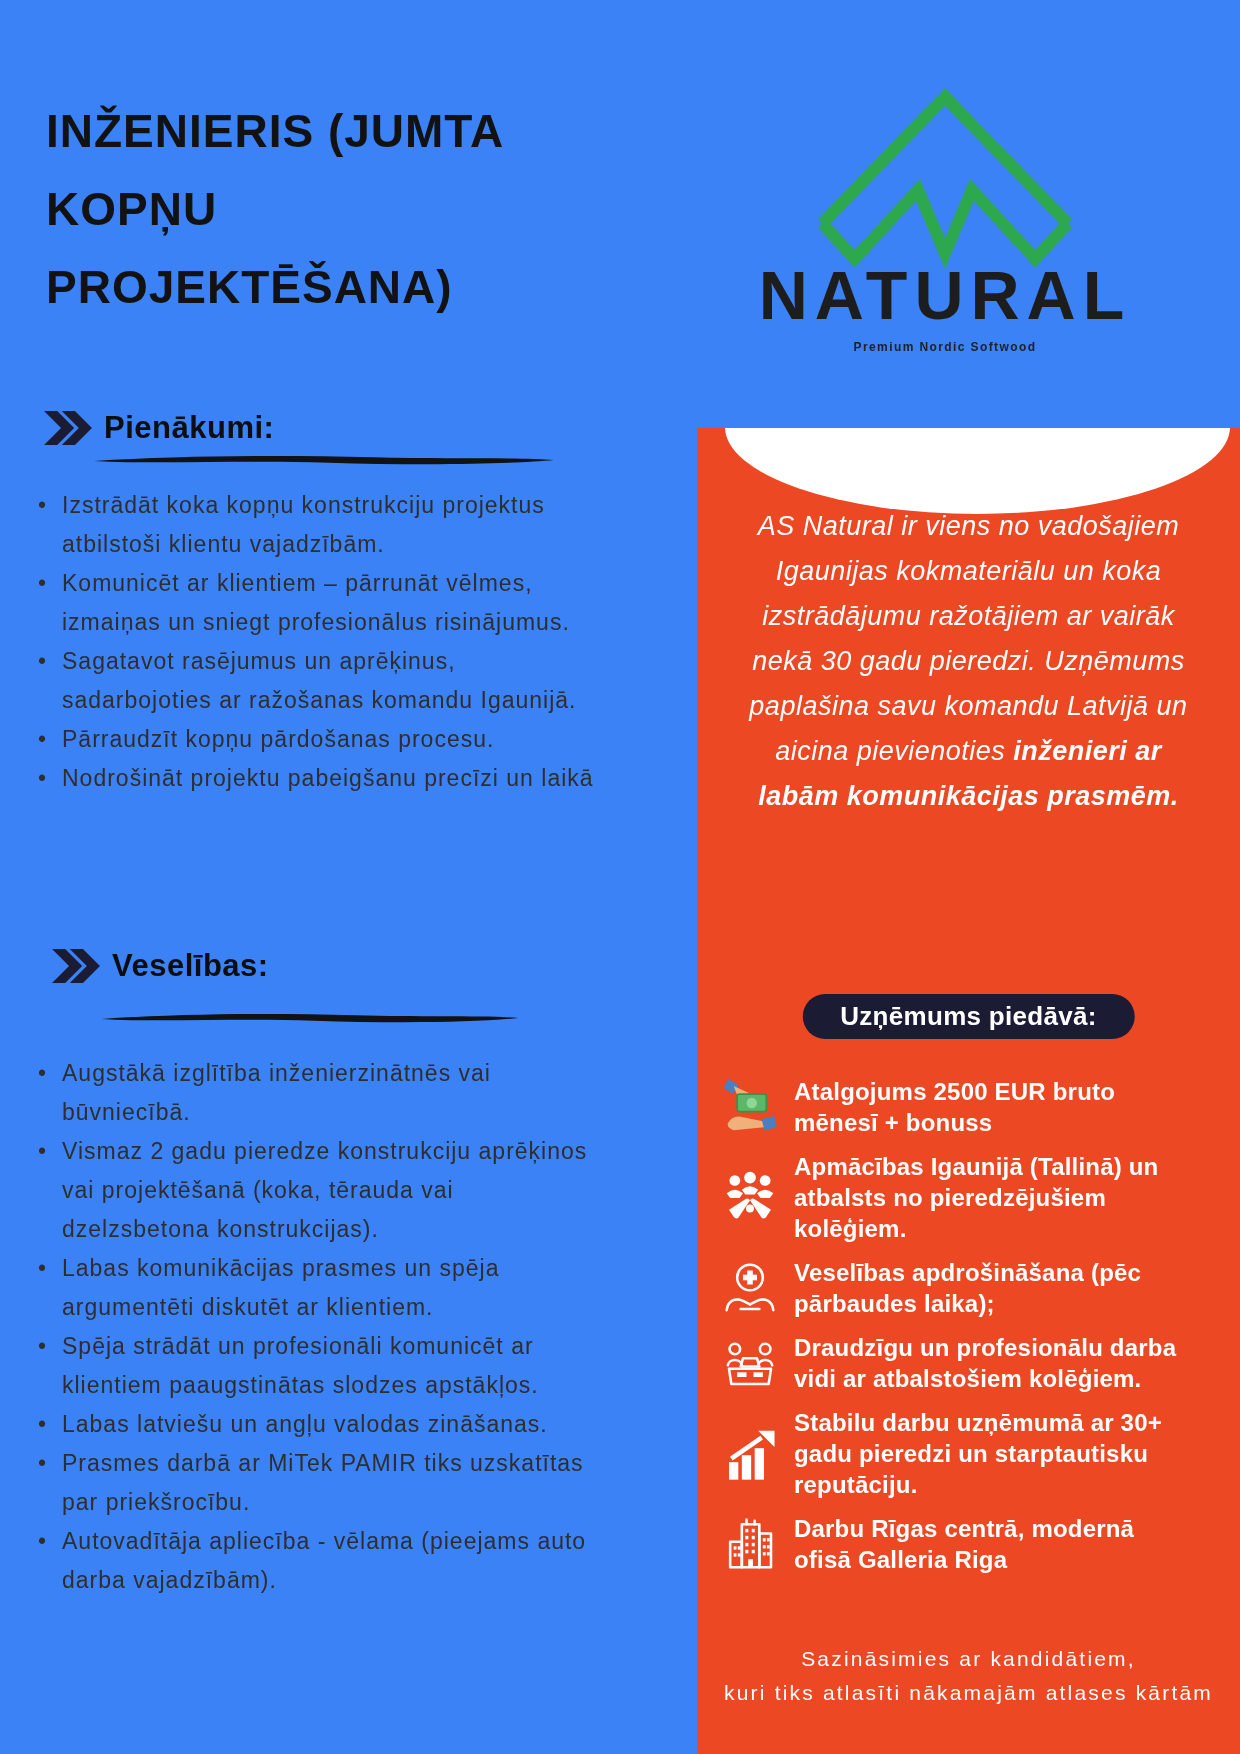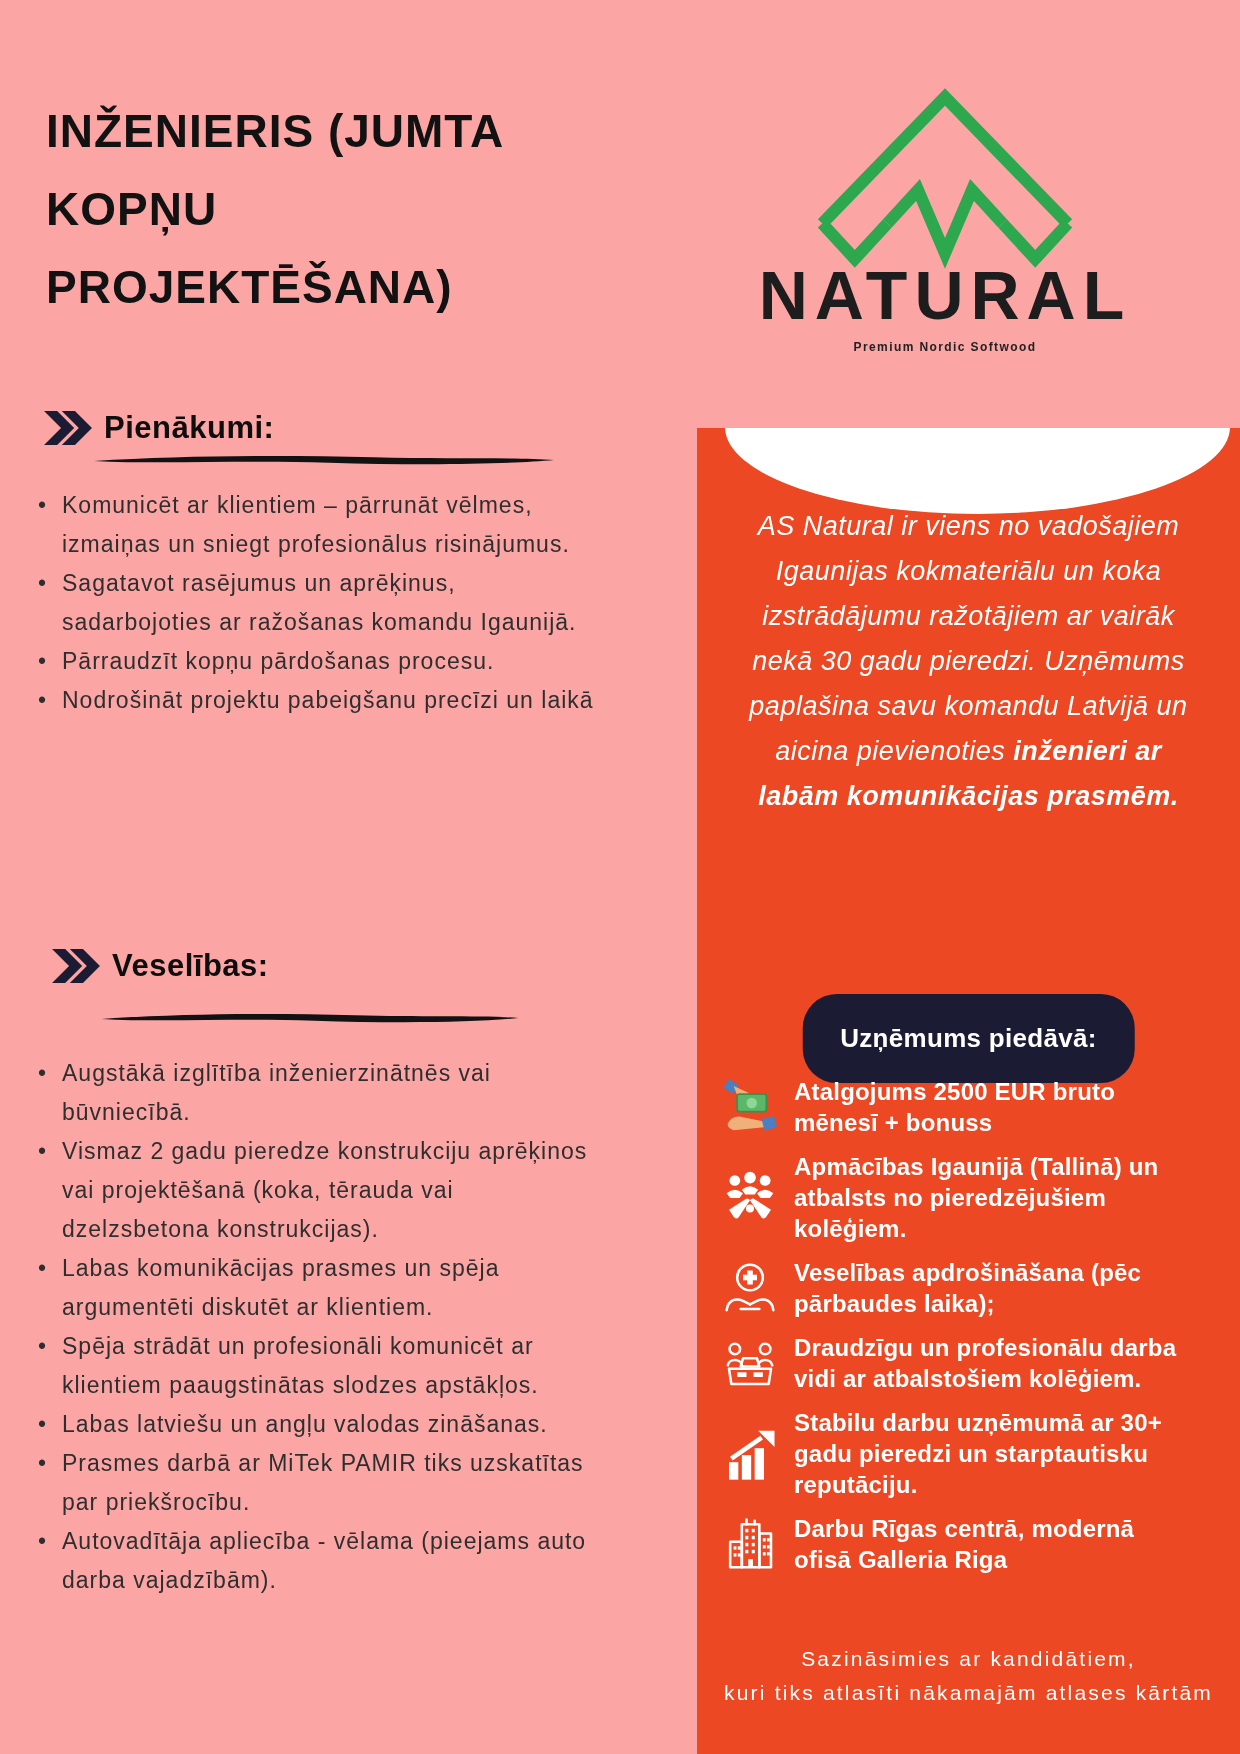--- a/index.html
+++ b/index.html
@@ -2,21 +2,21 @@
 <html lang="lv" style="--orange: #EB4823; --navy: #1B1B33; --green: #2DA84F; --ink: #161616; --body-text: #2E2E2E; --white: #FFFFFF;"><head>
 <meta charset="utf-8">
 <style>
   :root{
     --orange:#EB4823; --navy:#1B1B33; --green:#2DA84F;
     --ink:#161616; --body-text:#2E2E2E; --white:#FFFFFF;
   }
   *{margin:0;padding:0;box-sizing:border-box;}
   html,body{background:#888;}
   .page{
-    position:relative;width:1240px;height:1754px;background:#fca5a5;
+    position:relative;width:1240px;height:1754px;background:#3b82f6;
     margin:0 auto;overflow:hidden;
     font-family:"Liberation Sans","DejaVu Sans",sans-serif;color:var(--ink);
   }
   
   .title{
     position:absolute;left:46px;top:92px;width:485px;
     font-size:46px;font-weight:800;letter-spacing:1px;line-height:78px;color:#121212;
   }
   .sec-head{position:absolute;display:flex;align-items:center;gap:12px;}
   .sec-head.duties{left:44px;top:410px;}
@@ -45,21 +45,21 @@
     background:var(--orange);overflow:hidden;color:#fff;
   }
   .curve{position:absolute;left:28px;top:-88px;width:505px;height:174px;border-radius:50%;background:#fff;}
   .intro{
     position:absolute;top:76px;left:50%;transform:translateX(-50%);width:442px;
     text-align:center;font-size:27px;font-style:italic;line-height:45px;letter-spacing:.5px;
   }
   .intro strong{font-weight:700;}
   .pill{
     position:absolute;top:566px;left:50%;transform:translateX(-50%);
-    background:var(--navy);border-radius:34px;padding:29px 38px;
+    background:var(--navy);border-radius:34px;padding:7px 38px;
     font-size:26px;font-weight:700;letter-spacing:.3px;white-space:nowrap;
   }
   .benefits{position:absolute;top:648px;left:24px;width:478px;}
   .brow{display:flex;align-items:center;gap:15px;margin-bottom:13px;font-weight:bold;}
   .bicon{flex:0 0 58px;width:58px;display:flex;justify-content:center;align-items:center;}
   .bicon svg{width:56px;height:56px;}
   .brow p{font-size:24px;line-height:31px;letter-spacing:.2px;width:395px;}
   .pfooter{
     position:absolute;bottom:44px;left:0;right:0;text-align:center;
     font-size:21px;line-height:34px;letter-spacing:2.2px;font-weight:500;white-space:pre-line;
@@ -90,20 +90,21 @@
     <svg class="chev" viewBox="0 0 62 44">
       <polygon points="0,0 17,0 39,22 17,44 0,44 22,22" fill="#1B1B33"></polygon>
       <polygon points="23,0 40,0 62,22 40,44 23,44 45,22" fill="#1B1B33"></polygon>
     </svg>
     <h2>Pienākumi:</h2>
   </div>
   <svg class="swoosh duties" viewBox="0 0 470 18" preserveAspectRatio="none">
     <path d="M4,10 C90,4 190,3 285,6 C360,8 430,6 466,9 C420,14 330,15 240,12 C150,9 70,14 4,10 Z" fill="#121212"></path>
   </svg>
   <ul class="blist duties">
+    <li>Izstrādāt koka kopņu konstrukciju projektus atbilstoši klientu vajadzībām.</li>
     <li>Komunicēt ar klientiem – pārrunāt vēlmes, izmaiņas un sniegt profesionālus risinājumus.</li>
     <li>Sagatavot rasējumus un aprēķinus, sadarbojoties ar ražošanas komandu Igaunijā.</li>
     <li>Pārraudzīt kopņu pārdošanas procesu.</li>
     <li>Nodrošināt projektu pabeigšanu precīzi un laikā</li>
   </ul>
 
   <div class="sec-head reqs">
     <svg class="chev" viewBox="0 0 62 44">
       <polygon points="0,0 17,0 39,22 17,44 0,44 22,22" fill="#1B1B33"></polygon>
       <polygon points="23,0 40,0 62,22 40,44 23,44 45,22" fill="#1B1B33"></polygon>

